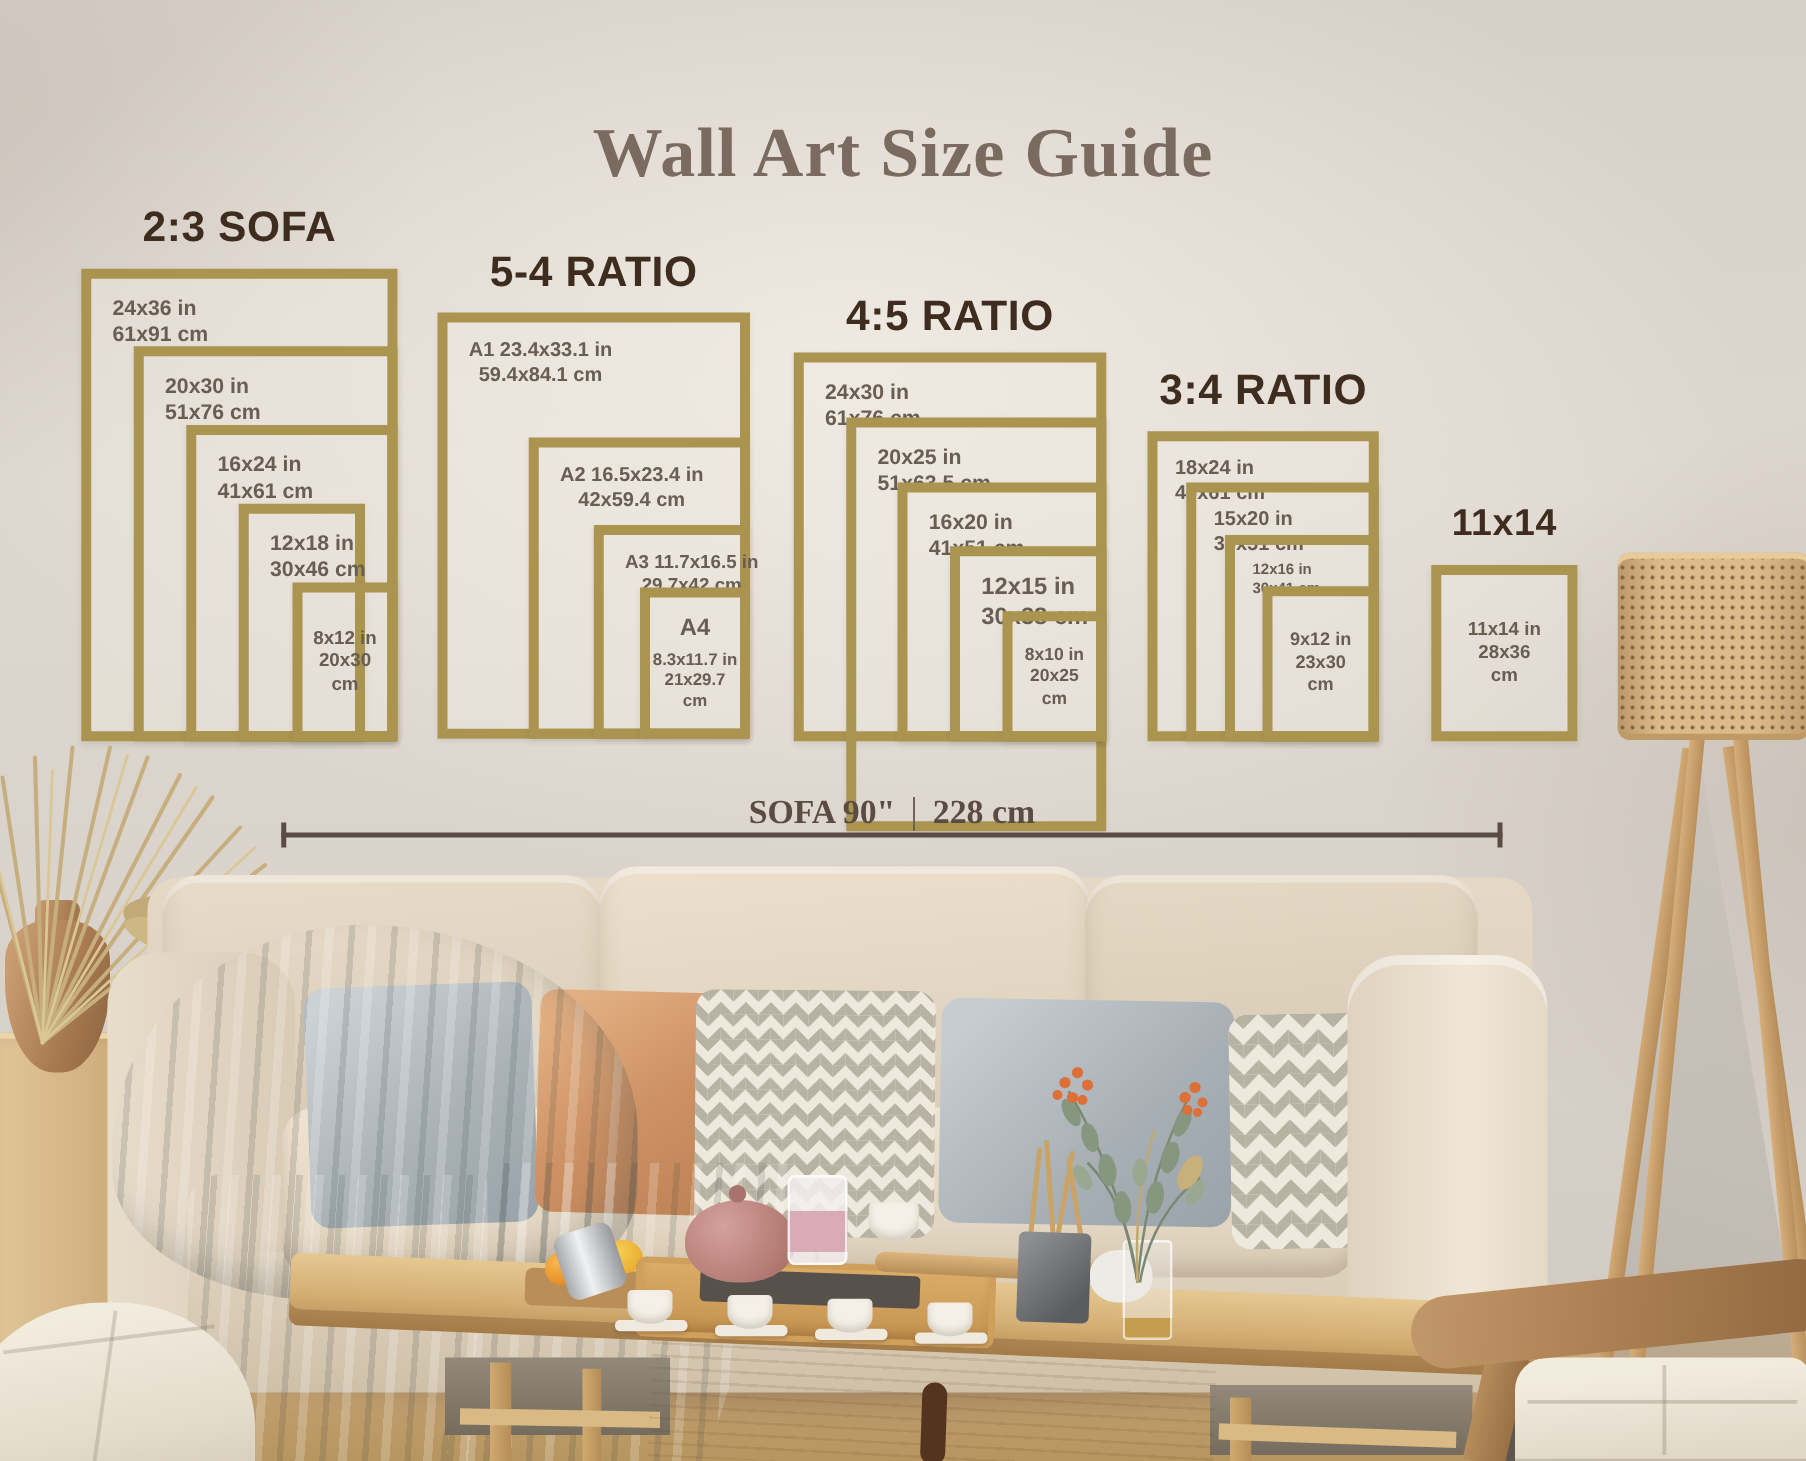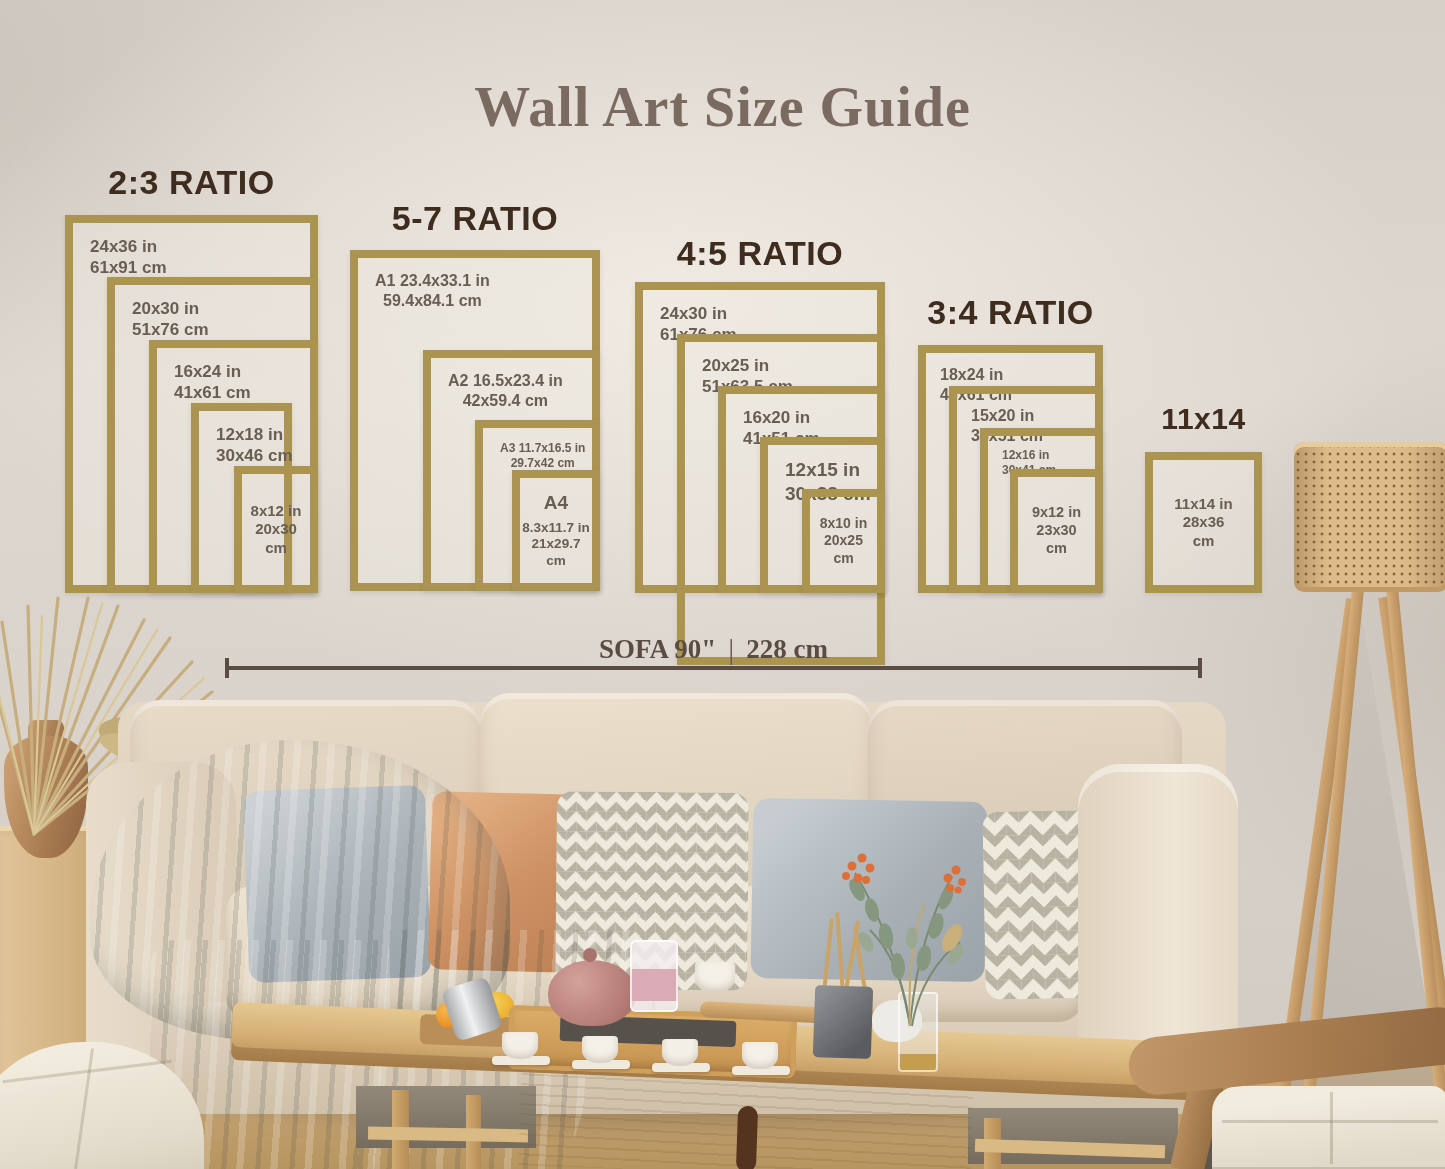--- a/index.html
+++ b/index.html
@@ -13,21 +13,21 @@
       radial-gradient(ellipse 1000px 560px at 47% 26%, rgba(243,238,231,.85), rgba(243,238,231,0) 72%),
       radial-gradient(ellipse 700px 500px at 108% 55%, rgba(167,159,149,.40), rgba(167,159,149,0) 65%),
       radial-gradient(ellipse 600px 420px at -5% 8%, rgba(180,172,162,.35), rgba(180,172,162,0) 70%),
       linear-gradient(180deg,#d7d0c8 0%,#ded7cf 34%,#dad3cb 62%,#d0c9c1 100%);}
   .floor{left:0;top:1052px;width:1445px;height:117px;
     background:linear-gradient(180deg,#cfae83 0%,#c4a273 45%,#b7955f 100%);}
   .sofa-shadow{left:130px;top:1030px;width:1110px;height:90px;border-radius:50%;
     background:rgba(86,74,60,.38);filter:blur(14px);}
 
   
-  .title{left:0;right:0;top:75px;text-align:center;margin:0;
+  .title{left:0;right:0;top:75px;text-align:center;margin:16px;
     font-family:"Liberation Serif",serif;font-weight:700;font-size:56px;
     color:#7a6a60;letter-spacing:1px;}
   .ratio-heading{font-weight:700;font-size:34px;color:#3e2c1e;letter-spacing:.5px;
     text-align:center;white-space:nowrap;}
   .frame{box-sizing:border-box;border:8px solid #ab9450;
     box-shadow:0 2px 5px rgba(60,45,25,.10);}
   .frame.base{background:rgba(238,232,224,.45);}
   .flabel{position:absolute;top:13px;left:17px;display:flex;flex-direction:column;
     font-weight:700;font-size:17px;line-height:1.24;color:#695e52;}
   .flabel span{display:block;white-space:nowrap;}
@@ -184,21 +184,21 @@
 </head>
 <body>
 
 <div class="scene">
 
   <div class="abs wall"></div>
 
   <h1 class="abs title">Wall Art Size Guide</h1>
 
   <section>
-    <div class="abs ratio-heading" style="left:65px;top:163px;width:253px">2:3 RATIO</div>
+    <div class="abs ratio-heading" style="left:65px;top:163px;width:253px">2:3 SOFA</div>
     <div class="abs frame base" style="left:65px;top:215px;width:253px;height:378px">
       <div class="flabel">
         <span>24x36 in</span>
           <span>61x91 cm</span>
       </div>
     </div>
     <div class="abs frame" style="left:107px;top:277px;width:211px;height:316px">
       <div class="flabel">
         <span>20x30 in</span>
           <span>51x76 cm</span>
@@ -219,35 +219,35 @@
     <div class="abs frame centered" style="left:234px;top:466px;width:84px;height:127px">
       <div class="flabel">
         <span>8x12 in</span>
           <span>20x30</span>
           <span>cm</span>
       </div>
     </div>
   </section>
 
   <section class="g1">
-    <div class="abs ratio-heading" style="left:350px;top:199px;width:250px">5-7 RATIO</div>
+    <div class="abs ratio-heading" style="left:350px;top:199px;width:250px">5-4 RATIO</div>
     <div class="abs frame base" style="left:350px;top:250px;width:250px;height:341px">
       <div class="flabel">
         <span>A1 23.4x33.1 in</span>
           <span>59.4x84.1 cm</span>
       </div>
     </div>
     <div class="abs frame" style="left:423px;top:350px;width:177px;height:241px">
       <div class="flabel">
         <span>A2 16.5x23.4 in</span>
           <span>42x59.4 cm</span>
       </div>
     </div>
     <div class="abs frame" style="left:475px;top:420px;width:125px;height:171px">
-      <div class="flabel" style="font-size:12px">
+      <div class="flabel" style="font-size:15px">
         <span>A3 11.7x16.5 in</span>
           <span>29.7x42 cm</span>
       </div>
     </div>
     <div class="abs frame centered" style="left:512px;top:470px;width:88px;height:121px">
       <div class="flabel" style="font-size:13.5px">
         <span class="a4head">A4</span>
         <span>8.3x11.7 in</span>
         <span>21x29.7</span>
         <span>cm</span>

